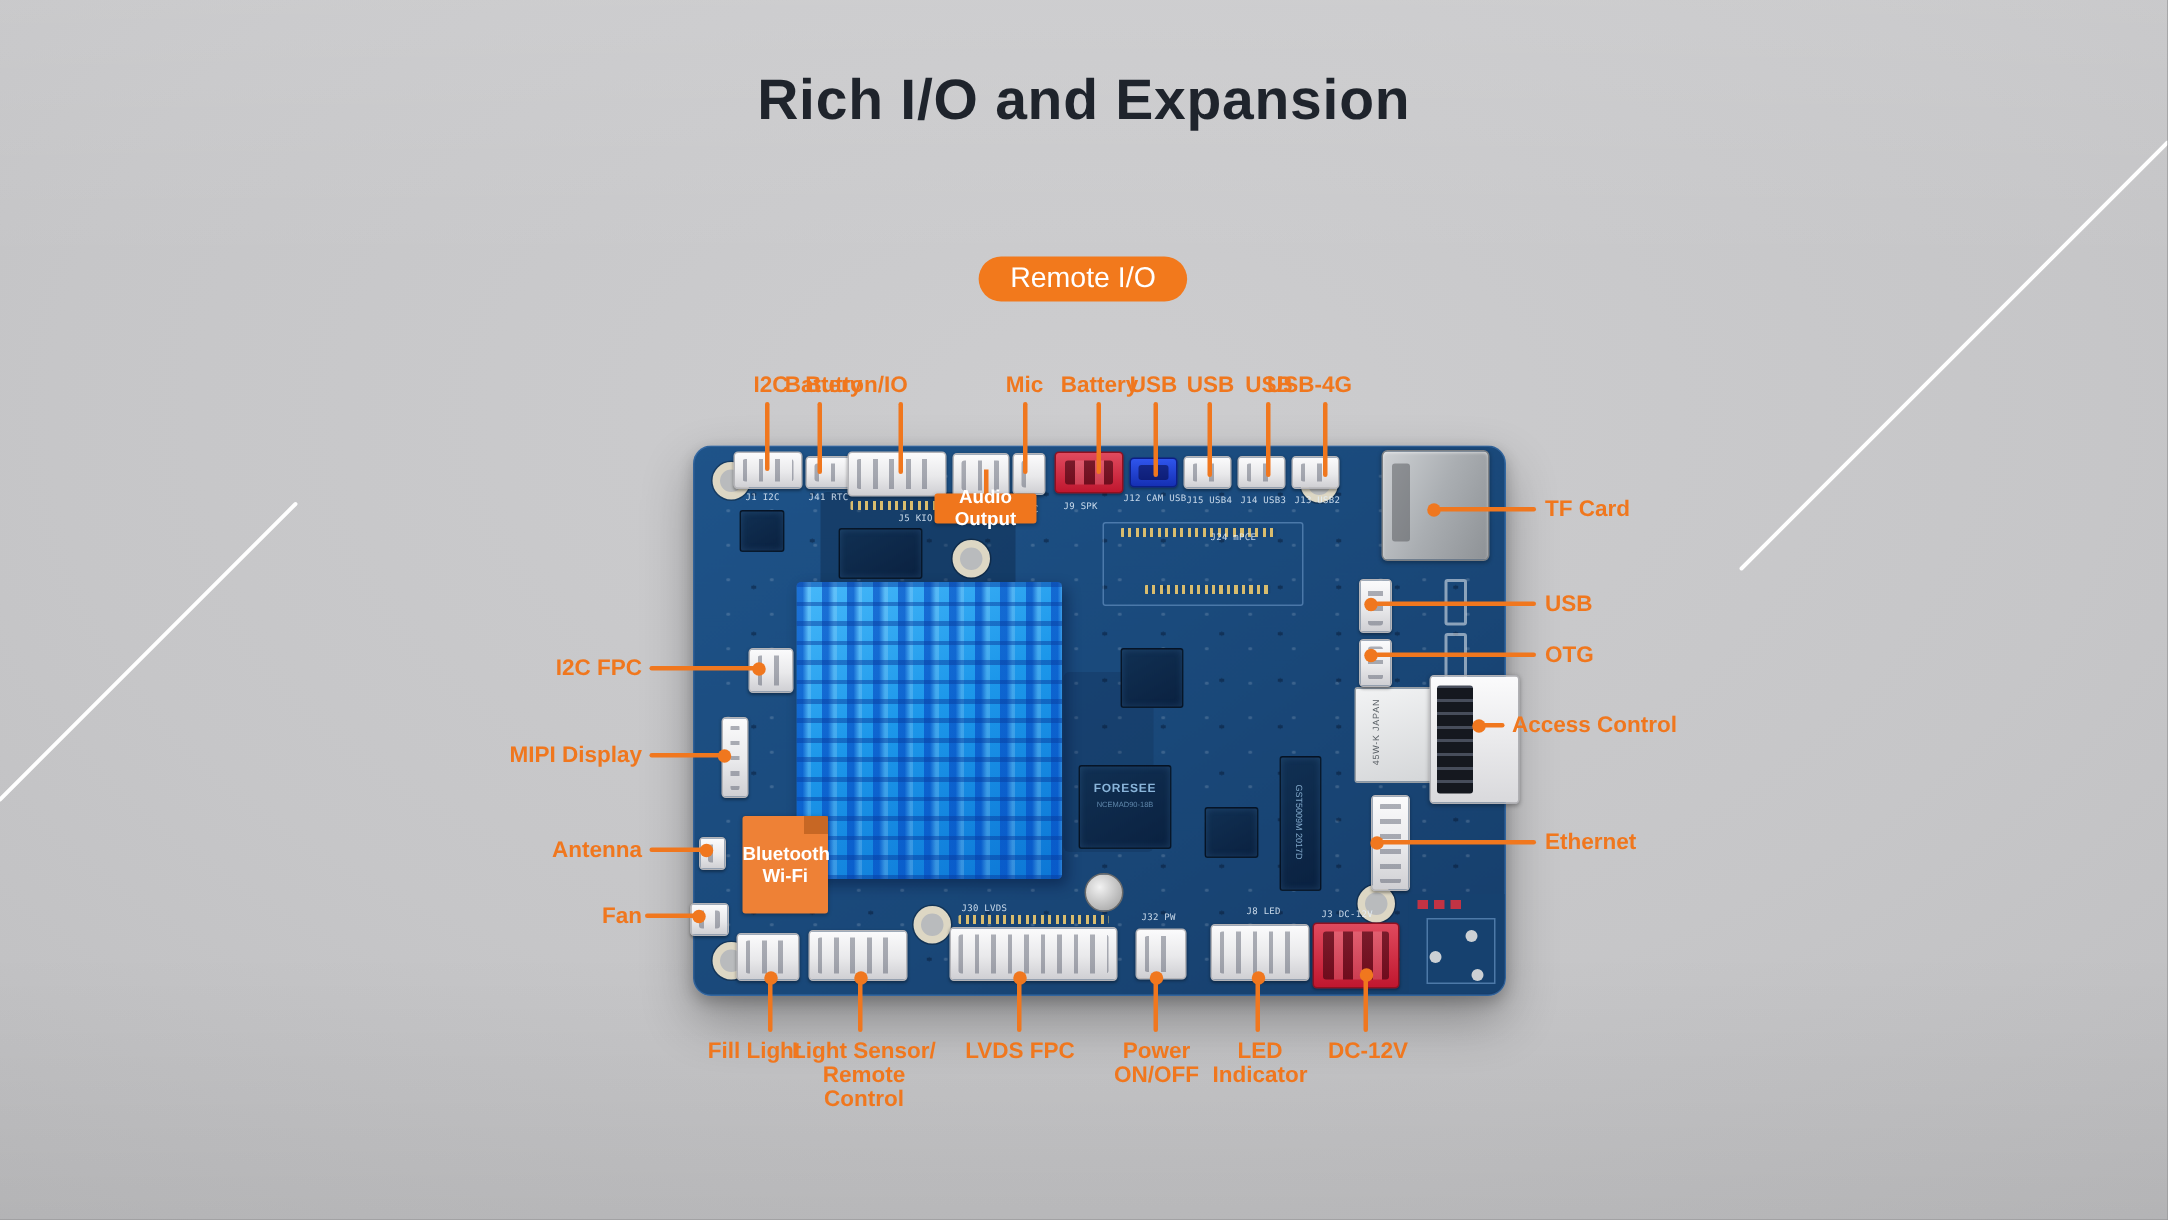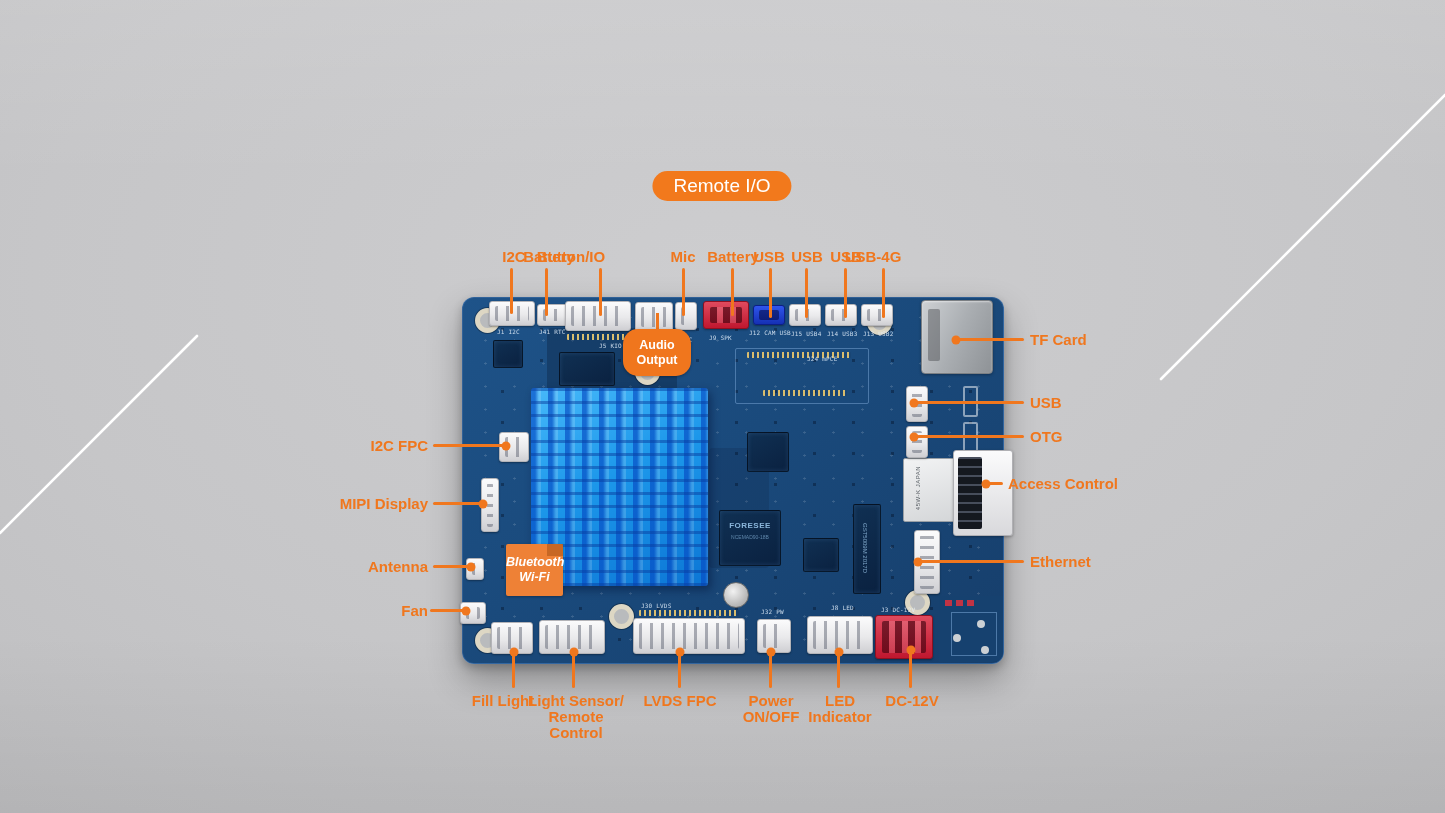--- a/index.html
+++ b/index.html
@@ -79,20 +79,21 @@
 </head>
 <body>
 
 <div class="stage">
 
   <svg class="abs" width="1445" height="813" style="left:0;top:0">
     <line x1="0" y1="533" x2="197" y2="336" stroke="#ffffff" stroke-width="2.6" stroke-linecap="round"></line>
     <line x1="1161" y1="379" x2="1445" y2="95" stroke="#ffffff" stroke-width="2.6" stroke-linecap="round"></line>
   </svg>
 
+  <div class="title">Rich I/O and Expansion</div>
   <div class="badge">Remote I/O</div>
 
   <div class="board">
     <div class="speck1"></div>
     <div class="speck2"></div>
     <div class="darkzone" style="left:84px;top:30px;width:130px;height:100px;"></div>
     <div class="darkzone" style="left:246px;top:150px;width:60px;height:120px;opacity:.5"></div>
 
     <div class="mpcie"></div>
     <div class="goldrow" style="left:284px;top:54px;width:104px;"></div>
@@ -175,25 +176,25 @@
     <span class="sstext" style="left:328px;top:32px;">J15 USB4</span>
     <span class="sstext" style="left:364px;top:32px;">J14 USB3</span>
     <span class="sstext" style="left:400px;top:32px;">J13 USB2</span>
     <span class="sstext" style="left:344px;top:57px;">J24 mPCE</span>
     <span class="sstext" style="left:178px;top:304px;">J30 LVDS</span>
     <span class="sstext" style="left:298px;top:310px;">J32 PW</span>
     <span class="sstext" style="left:368px;top:306px;">J8 LED</span>
     <span class="sstext" style="left:418px;top:308px;">J3 DC-12V</span>
 
     <div class="stem" style="left:193px;top:15px;height:18px;"></div>
-    <div class="ovr" style="left:160px;top:31px;width:68px;height:47px;border-radius:15px;">
+    <div class="ovr" style="left:160px;top:31px;width:68px;height:20px;">
       <div>Audio</div>
       <div>Output</div>
     </div>
-    <div class="ovr" style="left:43px;top:246px;width:57px;height:52px;background:#ee8136;font-style:italic;">
+    <div class="ovr" style="left:32px;top:246px;width:57px;height:65px;background:#ee8136;">
       <div style="position:absolute;right:0;top:0;width:16px;height:12px;background:#b95f1f;opacity:.75;"></div>
       <div>Bluetooth</div>
       <div>Wi-Fi</div>
     </div>
   </div>
 
   <div class="lbl c" style="left:514px;top:249px;">I2C</div>
   <div class="lbl c" style="left:549px;top:249px;">Battery</div>
   <div class="lbl c" style="left:571px;top:249px;">Button/IO</div>
   <div class="lbl c" style="left:683px;top:249px;">Mic</div>

